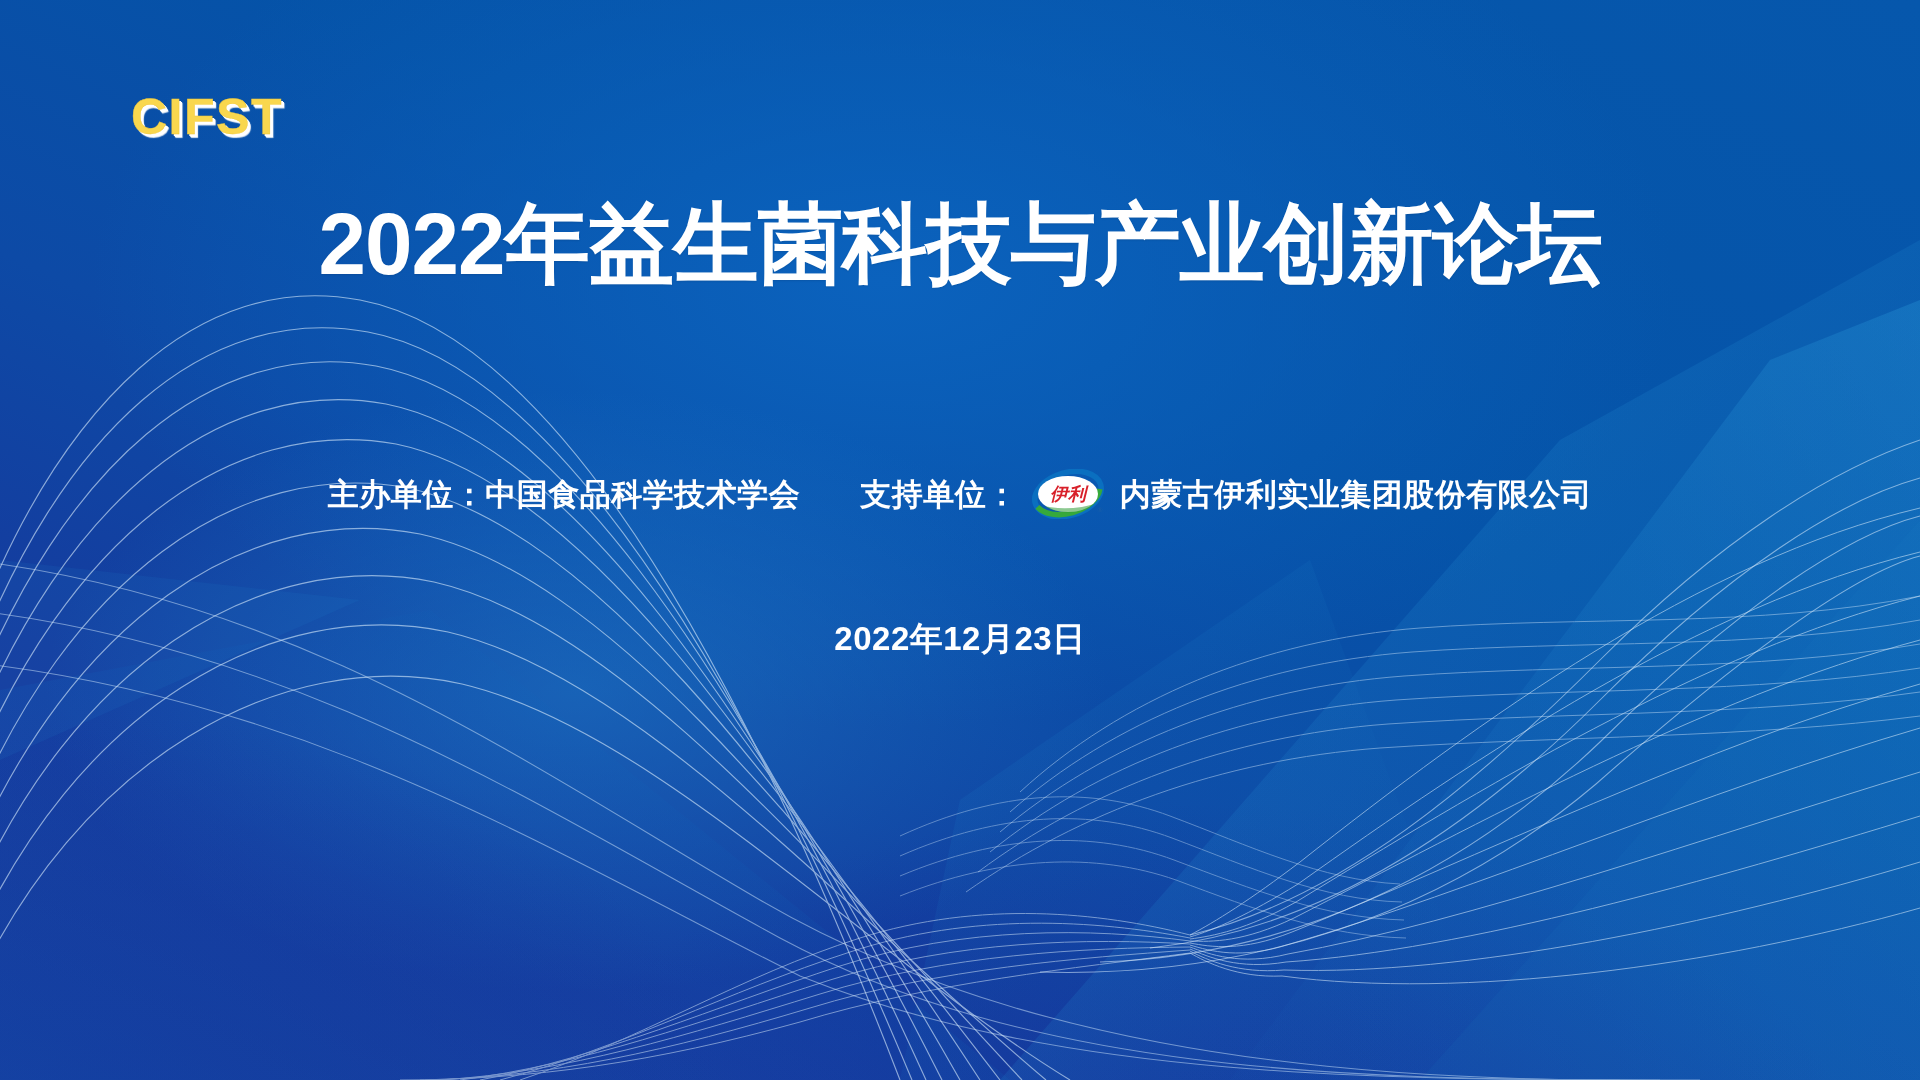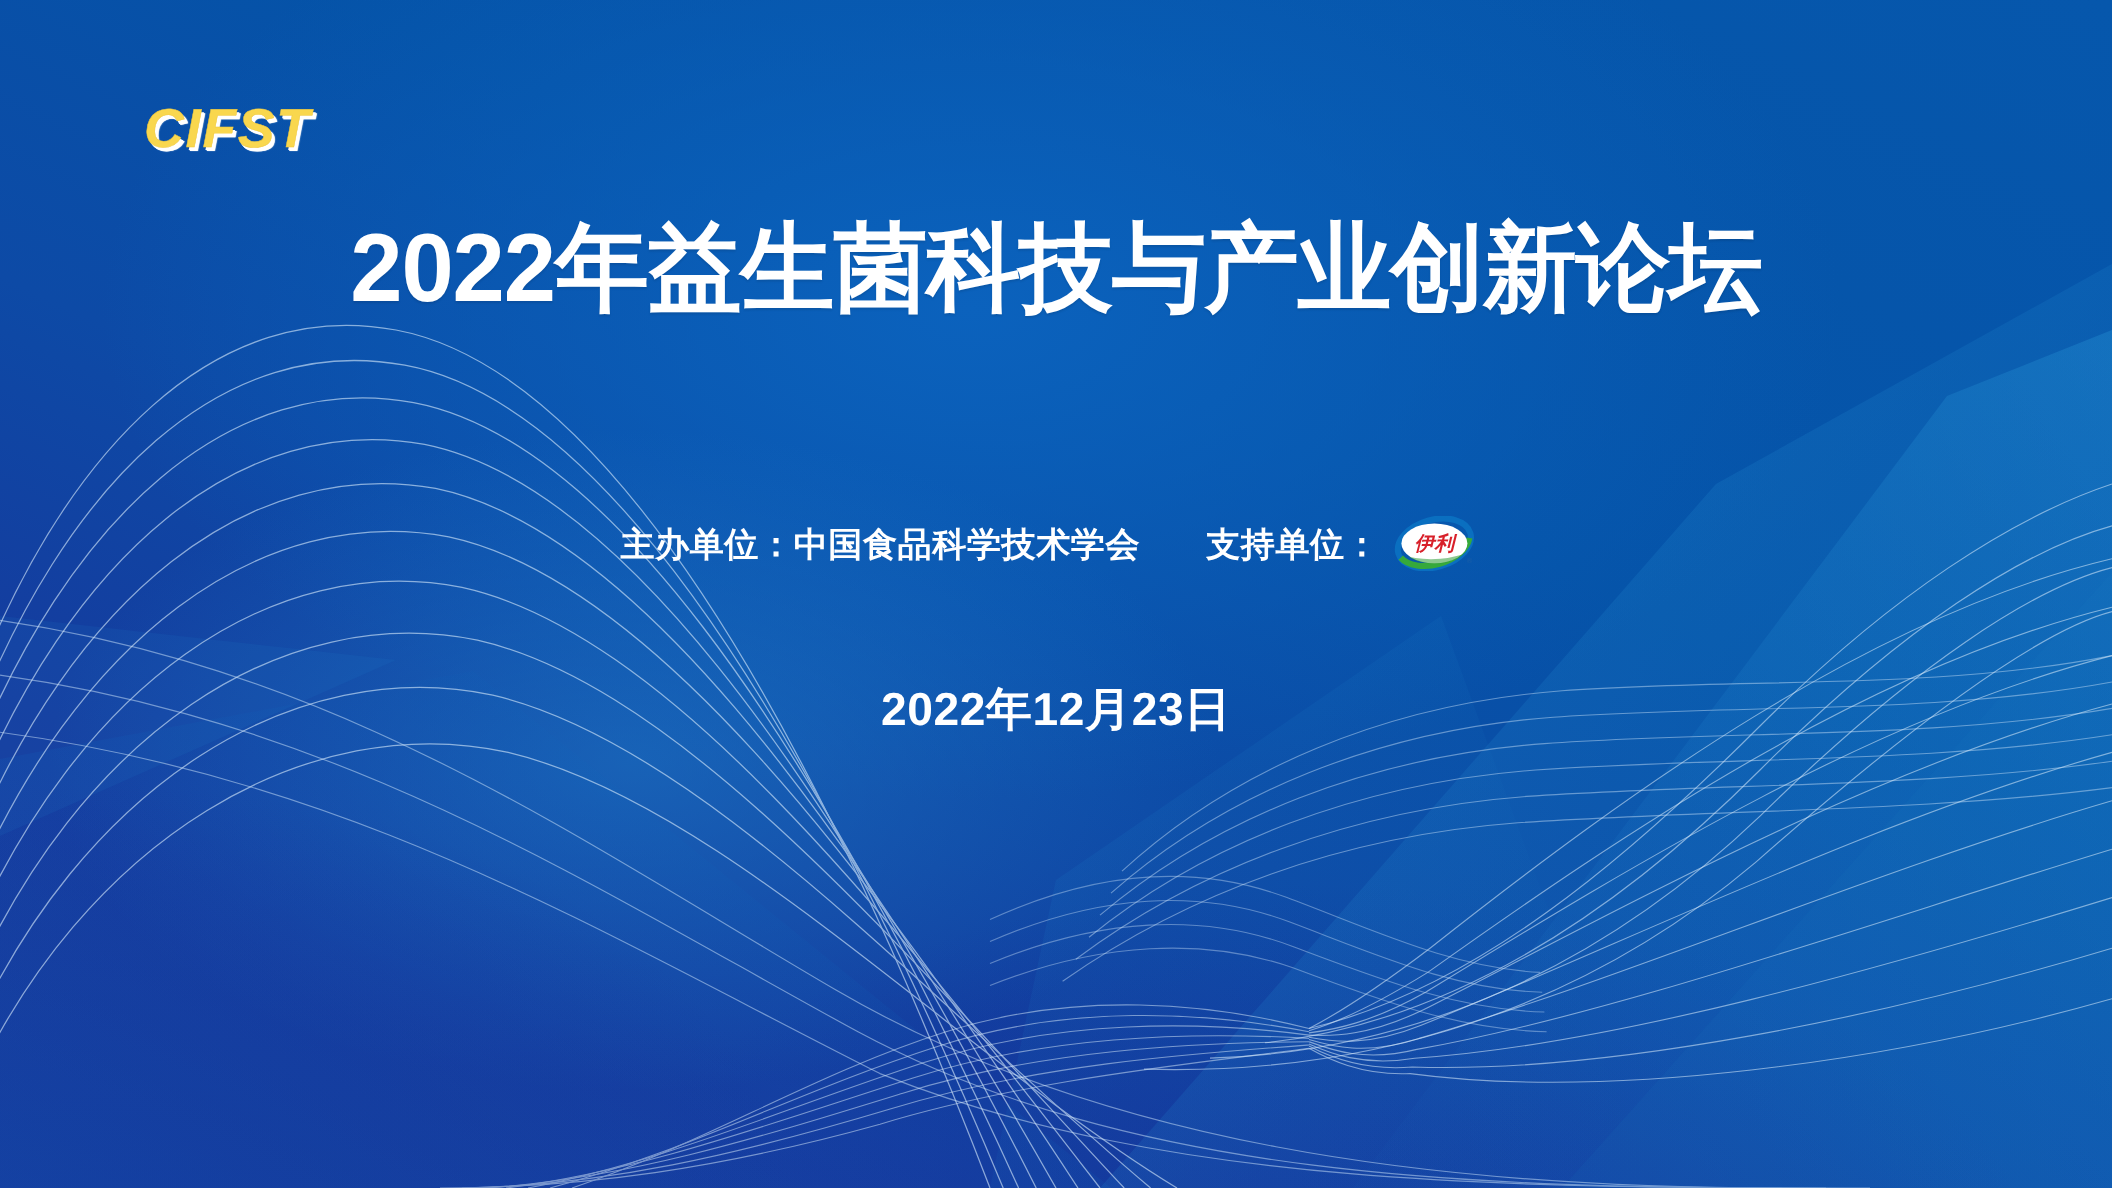--- a/index.html
+++ b/index.html
@@ -35,21 +35,21 @@
   .bg-light-mid {
     position:absolute; inset:0;
     background:radial-gradient(ellipse 760px 430px at 30% 64%, rgba(30,124,200,.55) 0%, rgba(30,124,200,0) 70%);
   }
 
   .svg-layer { position:absolute; inset:0; width:1920px; height:1080px; }
 
   
   #cifst-logo {
     position:absolute; left:131px; top:92px;
-    font-size:50px; font-weight:bold; font-style:italic;
+    font-size:50px; font-weight:bold; 
     letter-spacing:1.5px;
     color:#f9d74e;
     text-shadow:
       2px 2px 0 #ffffff, 3px 3px 0 #ffffff,
       3.5px 3.5px 1px rgba(255,255,255,.85);
     line-height:1;
     -webkit-text-stroke:0.4px #efc63a;
   }
 
   
@@ -86,21 +86,21 @@
     width:76px; height:50px;
     margin-right:14px;
     flex:0 0 auto;
   }
   #yili-logo svg { display:block; width:76px; height:50px; }
 
   
   #event-date {
     position:absolute; left:0; right:0; top:617px;
     text-align:center;
-    font-size:42px; font-weight:bold; color:#ffffff;
+    font-size:33px; font-weight:bold; color:#ffffff;
     letter-spacing:0.5px;
   }
 </style>
 </head>
 <body>
 
 <div id="banner">
 
   <div class="bg-base"></div>
   <div class="bg-light-mid"></div>
@@ -236,17 +236,18 @@
           <path d="M -5,74 Q 76,104 160,70 L 160,100 L -5,100 Z" fill="#49b44a" opacity="0.95"></path>
           <path d="M -5,64 Q 76,96 160,58 L 160,72 Q 76,106 -5,76 Z" fill="#2f9c36" opacity="0.55"></path>
         </g>
 
         <text x="76" y="62" text-anchor="middle" font-family="'DejaVu Sans','Liberation Sans',sans-serif" font-size="36" font-weight="bold" font-style="italic" fill="#d8202a">伊利</text>
 
         <text x="140" y="86" text-anchor="middle" font-family="'DejaVu Sans','Liberation Sans',sans-serif" font-size="13" fill="#1a5fa8">®</text>
       </svg>
     </span>
 
+    <span class="org-text">内蒙古伊利实业集团股份有限公司</span>
   </div>
 
   <div id="event-date">2022年12月23日</div>
 
 </div>
 
 </body></html>

